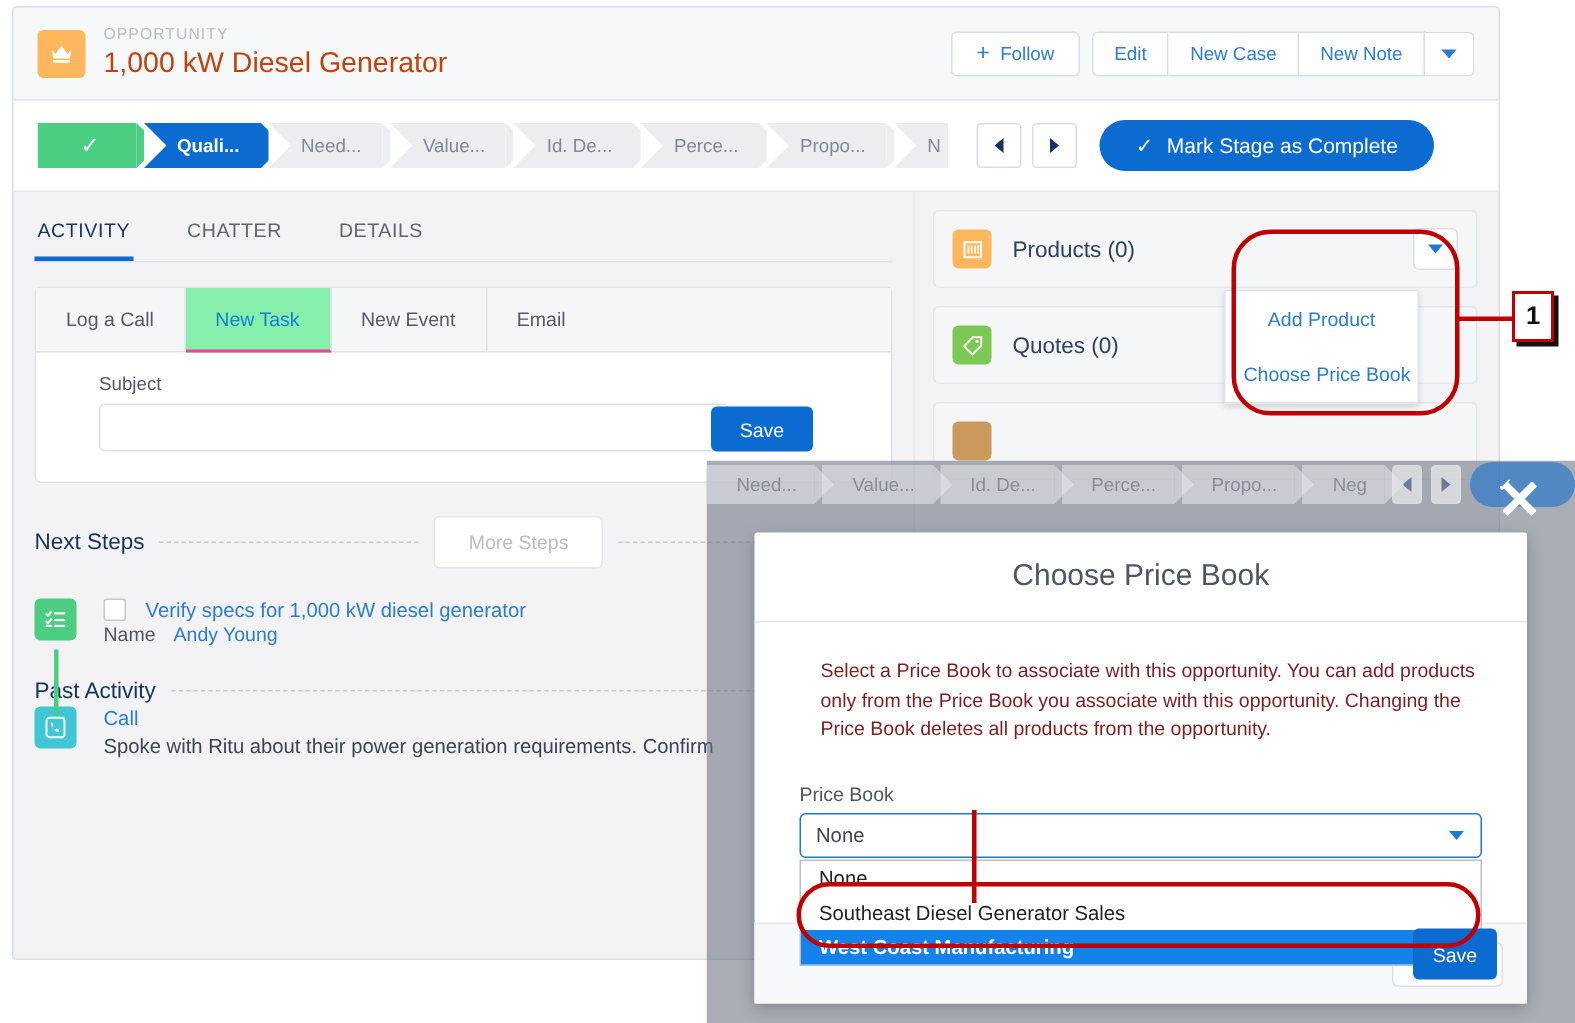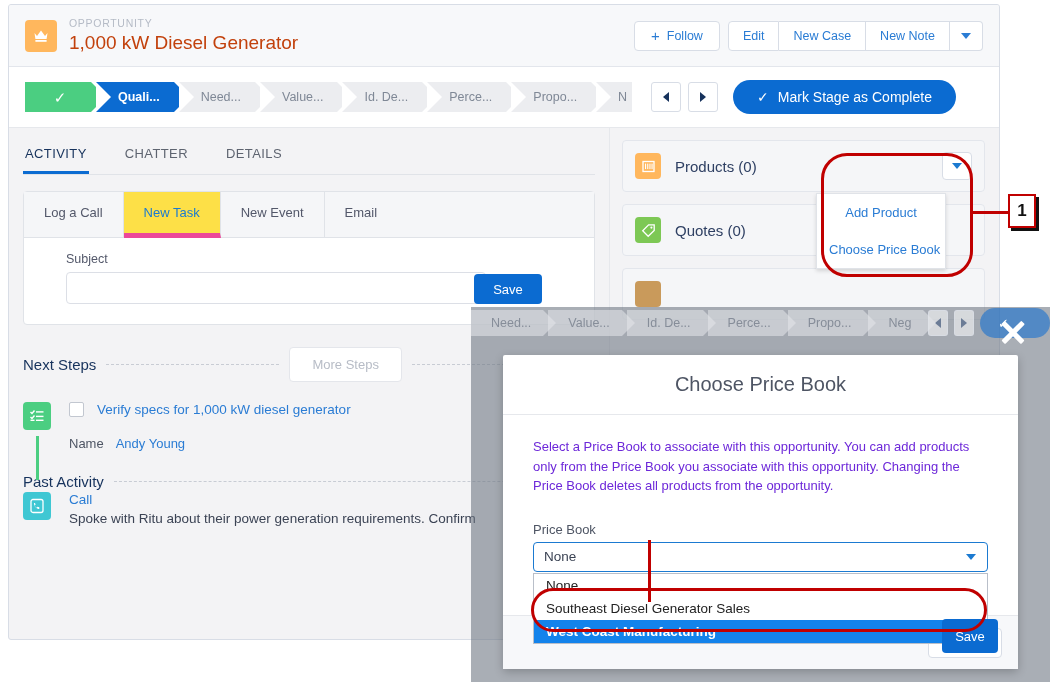--- a/index.html
+++ b/index.html
@@ -122,21 +122,21 @@
   
   .composer {
     margin-top: 16px; border: 1px solid #e0e3e8; border-radius: 4px; background: #fff;
   }
   .composer-tabs { display: flex; background: #f5f6f8; border-bottom: 1px solid #e0e3e8; }
   .ctab {
     font-size: 13px; color: #53586a; padding: 13px 20px; cursor: pointer;
     border-right: 1px solid #e0e3e8;
   }
   .ctab.active {
-    background: #fde047; color: #1b7ad1; border-bottom: 5px solid #ec4899;
+    background: #86efac; color: #1b7ad1; border-bottom: 2px solid #ec4899;
     margin-bottom: -1px;
   }
   .ctab.plain { border-right: none; }
   .composer-body { padding: 14px 16px 18px 42px; position: relative; min-height: 86px; }
   .field-label { font-size: 12.5px; color: #53586a; margin-bottom: 6px; }
   .text-input {
     width: 420px; height: 32px; border: 1px solid #dcdfe6; border-radius: 4px;
     background: #fff; outline: none; font-size: 13px; padding: 0 8px;
     font-family: "Liberation Sans", sans-serif;
   }
@@ -173,21 +173,21 @@
   .task-rail {
     position: absolute; left: 13px; top: 34px; width: 3px; height: 44px; background: #4bce81;
   }
   .task-body { margin-left: 18px; }
   .task-line1 { display: flex; align-items: center; }
   .task-check {
     width: 15px; height: 15px; border: 1px solid #c2c7d0; border-radius: 2px;
     background: #fff; margin-right: 13px; cursor: pointer; flex: 0 0 auto;
   }
   .task-link { font-size: 13.5px; color: #2a7cd4; cursor: pointer; }
-  .task-line2 { margin-top: 19px; font-size: 13px; display: flex; }
+  .task-line2 { margin-top: 1px; font-size: 13px; display: flex; }
   .task-name-lbl { color: #4e5564; margin-right: 12px; }
   .task-name-val { color: #2a7cd4; cursor: pointer; }
 
   .call-row { display: flex; margin-top: 2px; }
   .call-icon {
     width: 28px; height: 28px; border-radius: 4px; background: #3fc7d3;
     display: flex; align-items: center; justify-content: center; flex: 0 0 auto;
   }
   .call-body { margin-left: 18px; }
   .call-title { font-size: 13.5px; color: #2a7cd4; cursor: pointer; }
@@ -289,21 +289,21 @@
   .modal-card {
     position: absolute; left: 32px; top: 48px; width: 515px; height: 314px;
     background: #fff; box-shadow: 0 3px 10px rgba(0,0,0,0.22);
     border-radius: 2px; overflow: visible;
   }
   .modal-title {
     height: 60px; display: flex; align-items: center; justify-content: center;
     font-size: 20px; color: #4e5564; border-bottom: 1px solid #e6e8ec; font-weight: 400;
   }
   .modal-content { padding: 22px 30px 0 30px; position: relative; }
-  .modal-desc { font-size: 13px; color: #6d28d9; line-height: 19.5px; }
+  .modal-desc { font-size: 13px; color: #7f1d1d; line-height: 19.5px; margin-left: 14px; }
   .pb-label { font-size: 13px; color: #4e5564; margin-top: 26px; margin-bottom: 5px; }
   .pb-select {
     height: 30px; border: 1px solid #1b7ad1; border-radius: 4px; background: #fff;
     display: flex; align-items: center; padding: 0 10px; font-size: 13.5px;
     color: #3b4354; cursor: pointer; position: relative;
   }
   .pb-select .caret-dn { position: absolute; right: 11px; border-top-color: #1b7ad1; }
   .pb-options {
     position: absolute; left: 30px; right: 30px; top: 158px;
     border: 1px solid #b9bfc9; background: #fff; z-index: 10;

